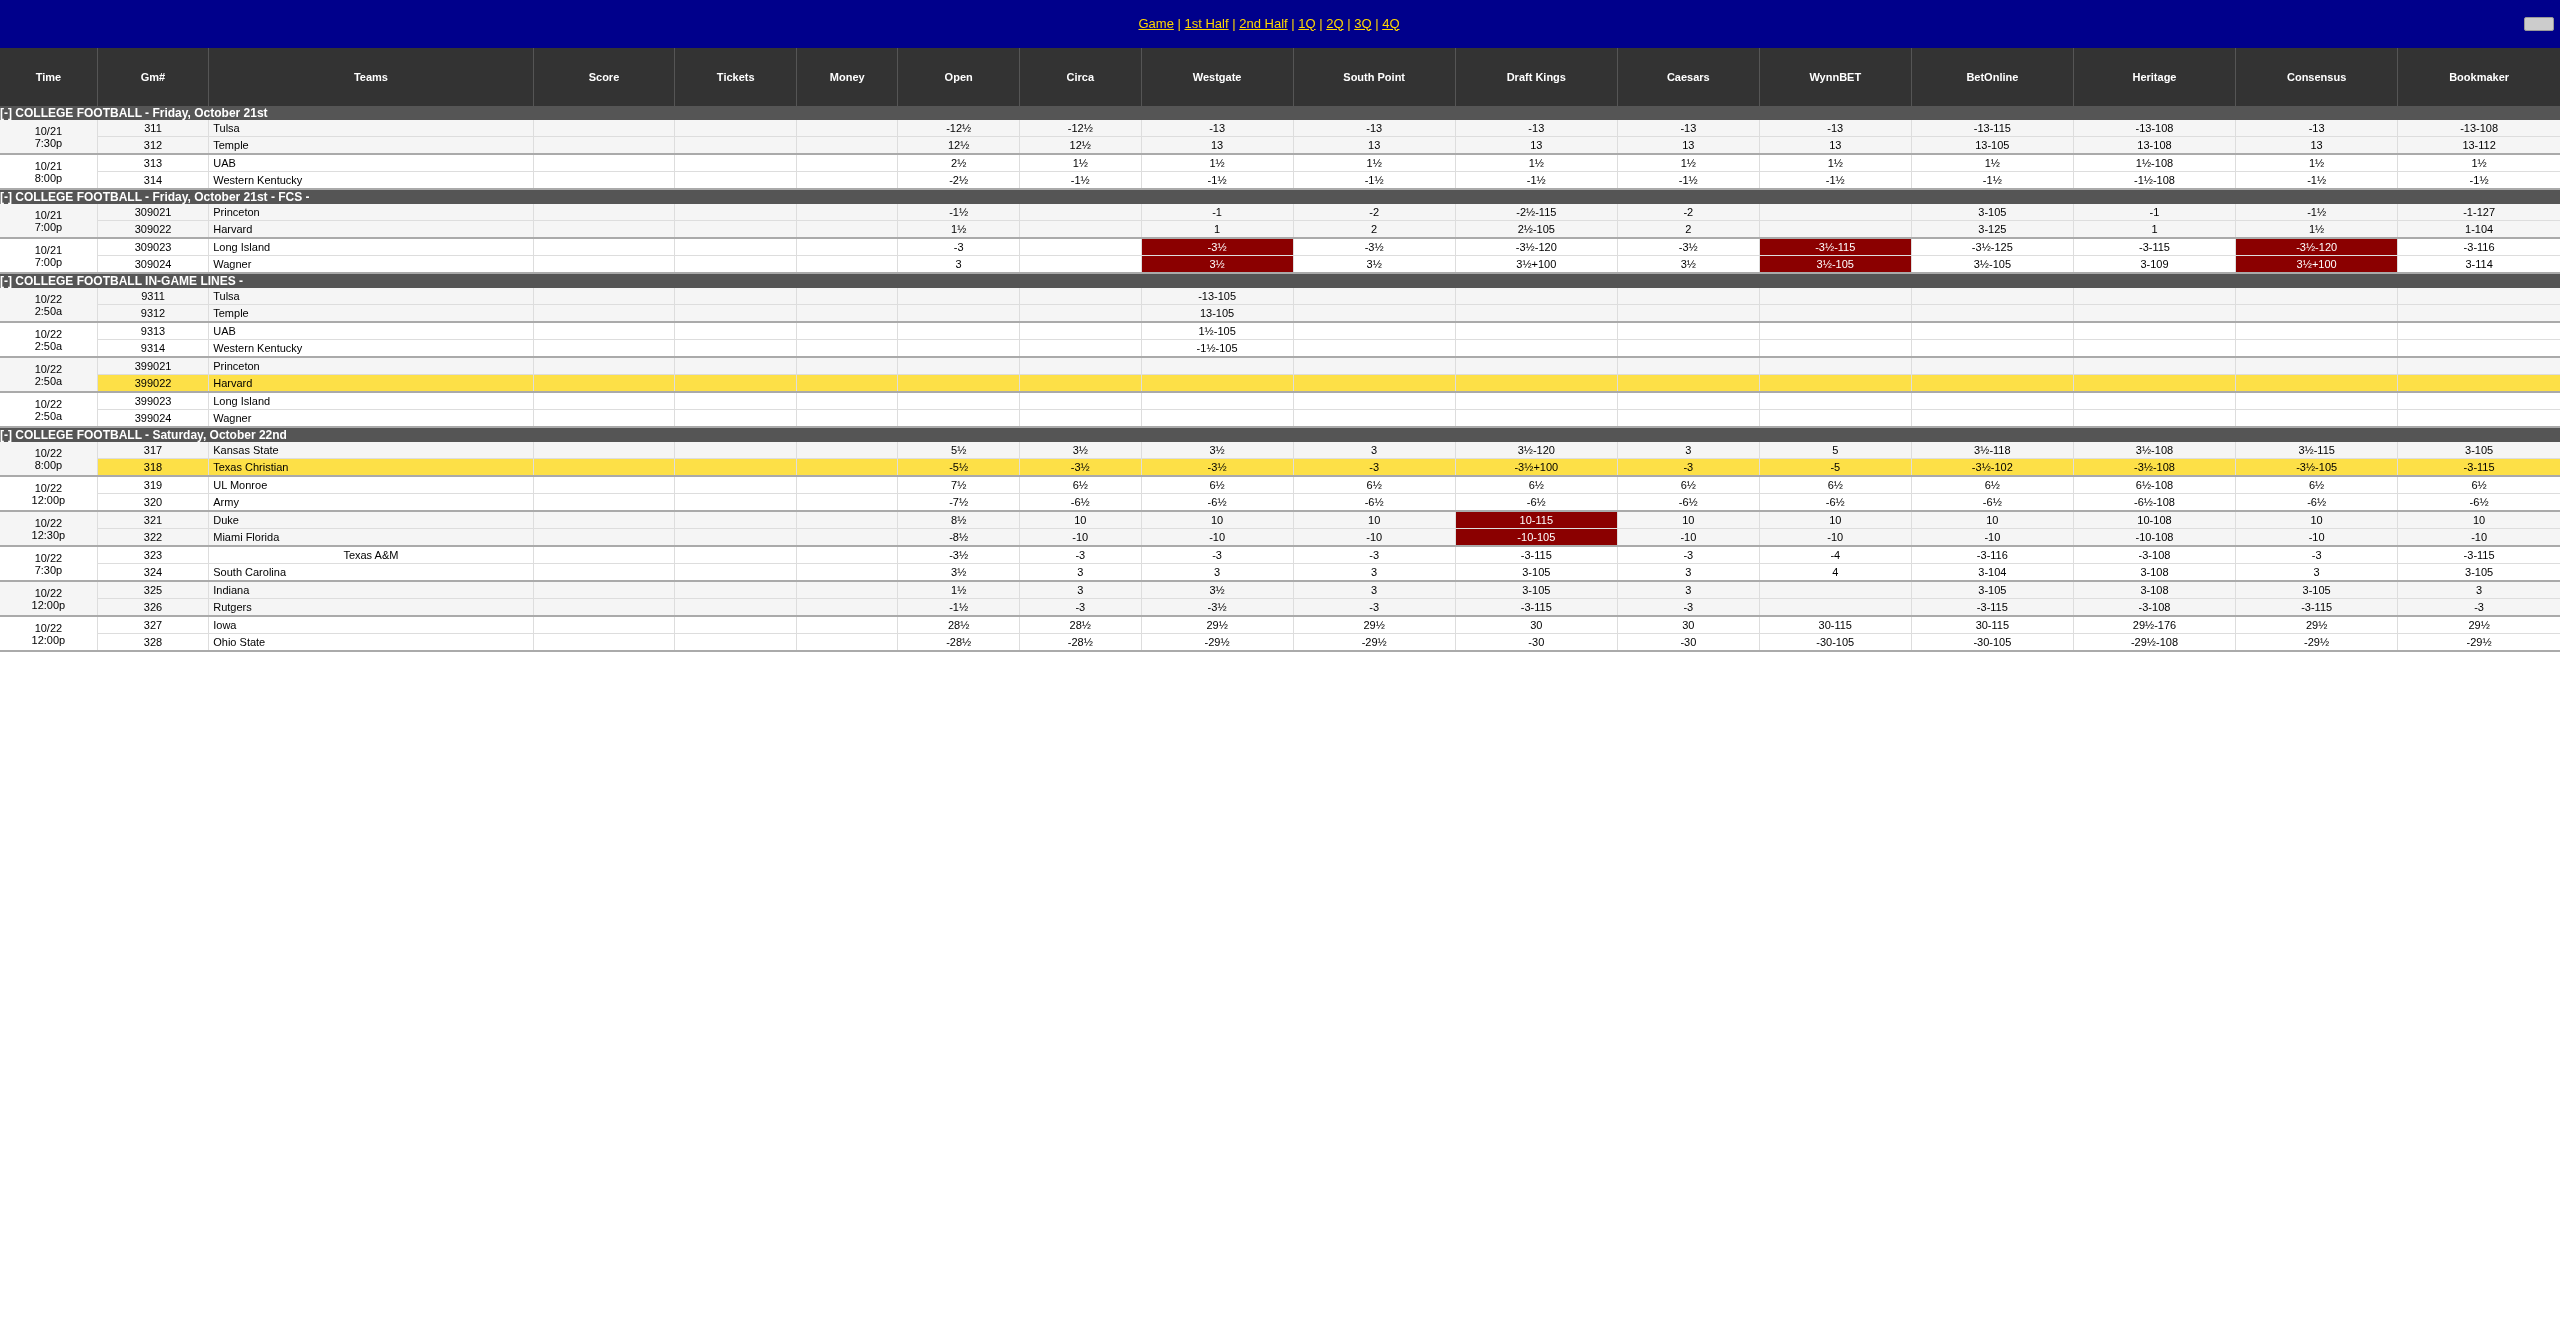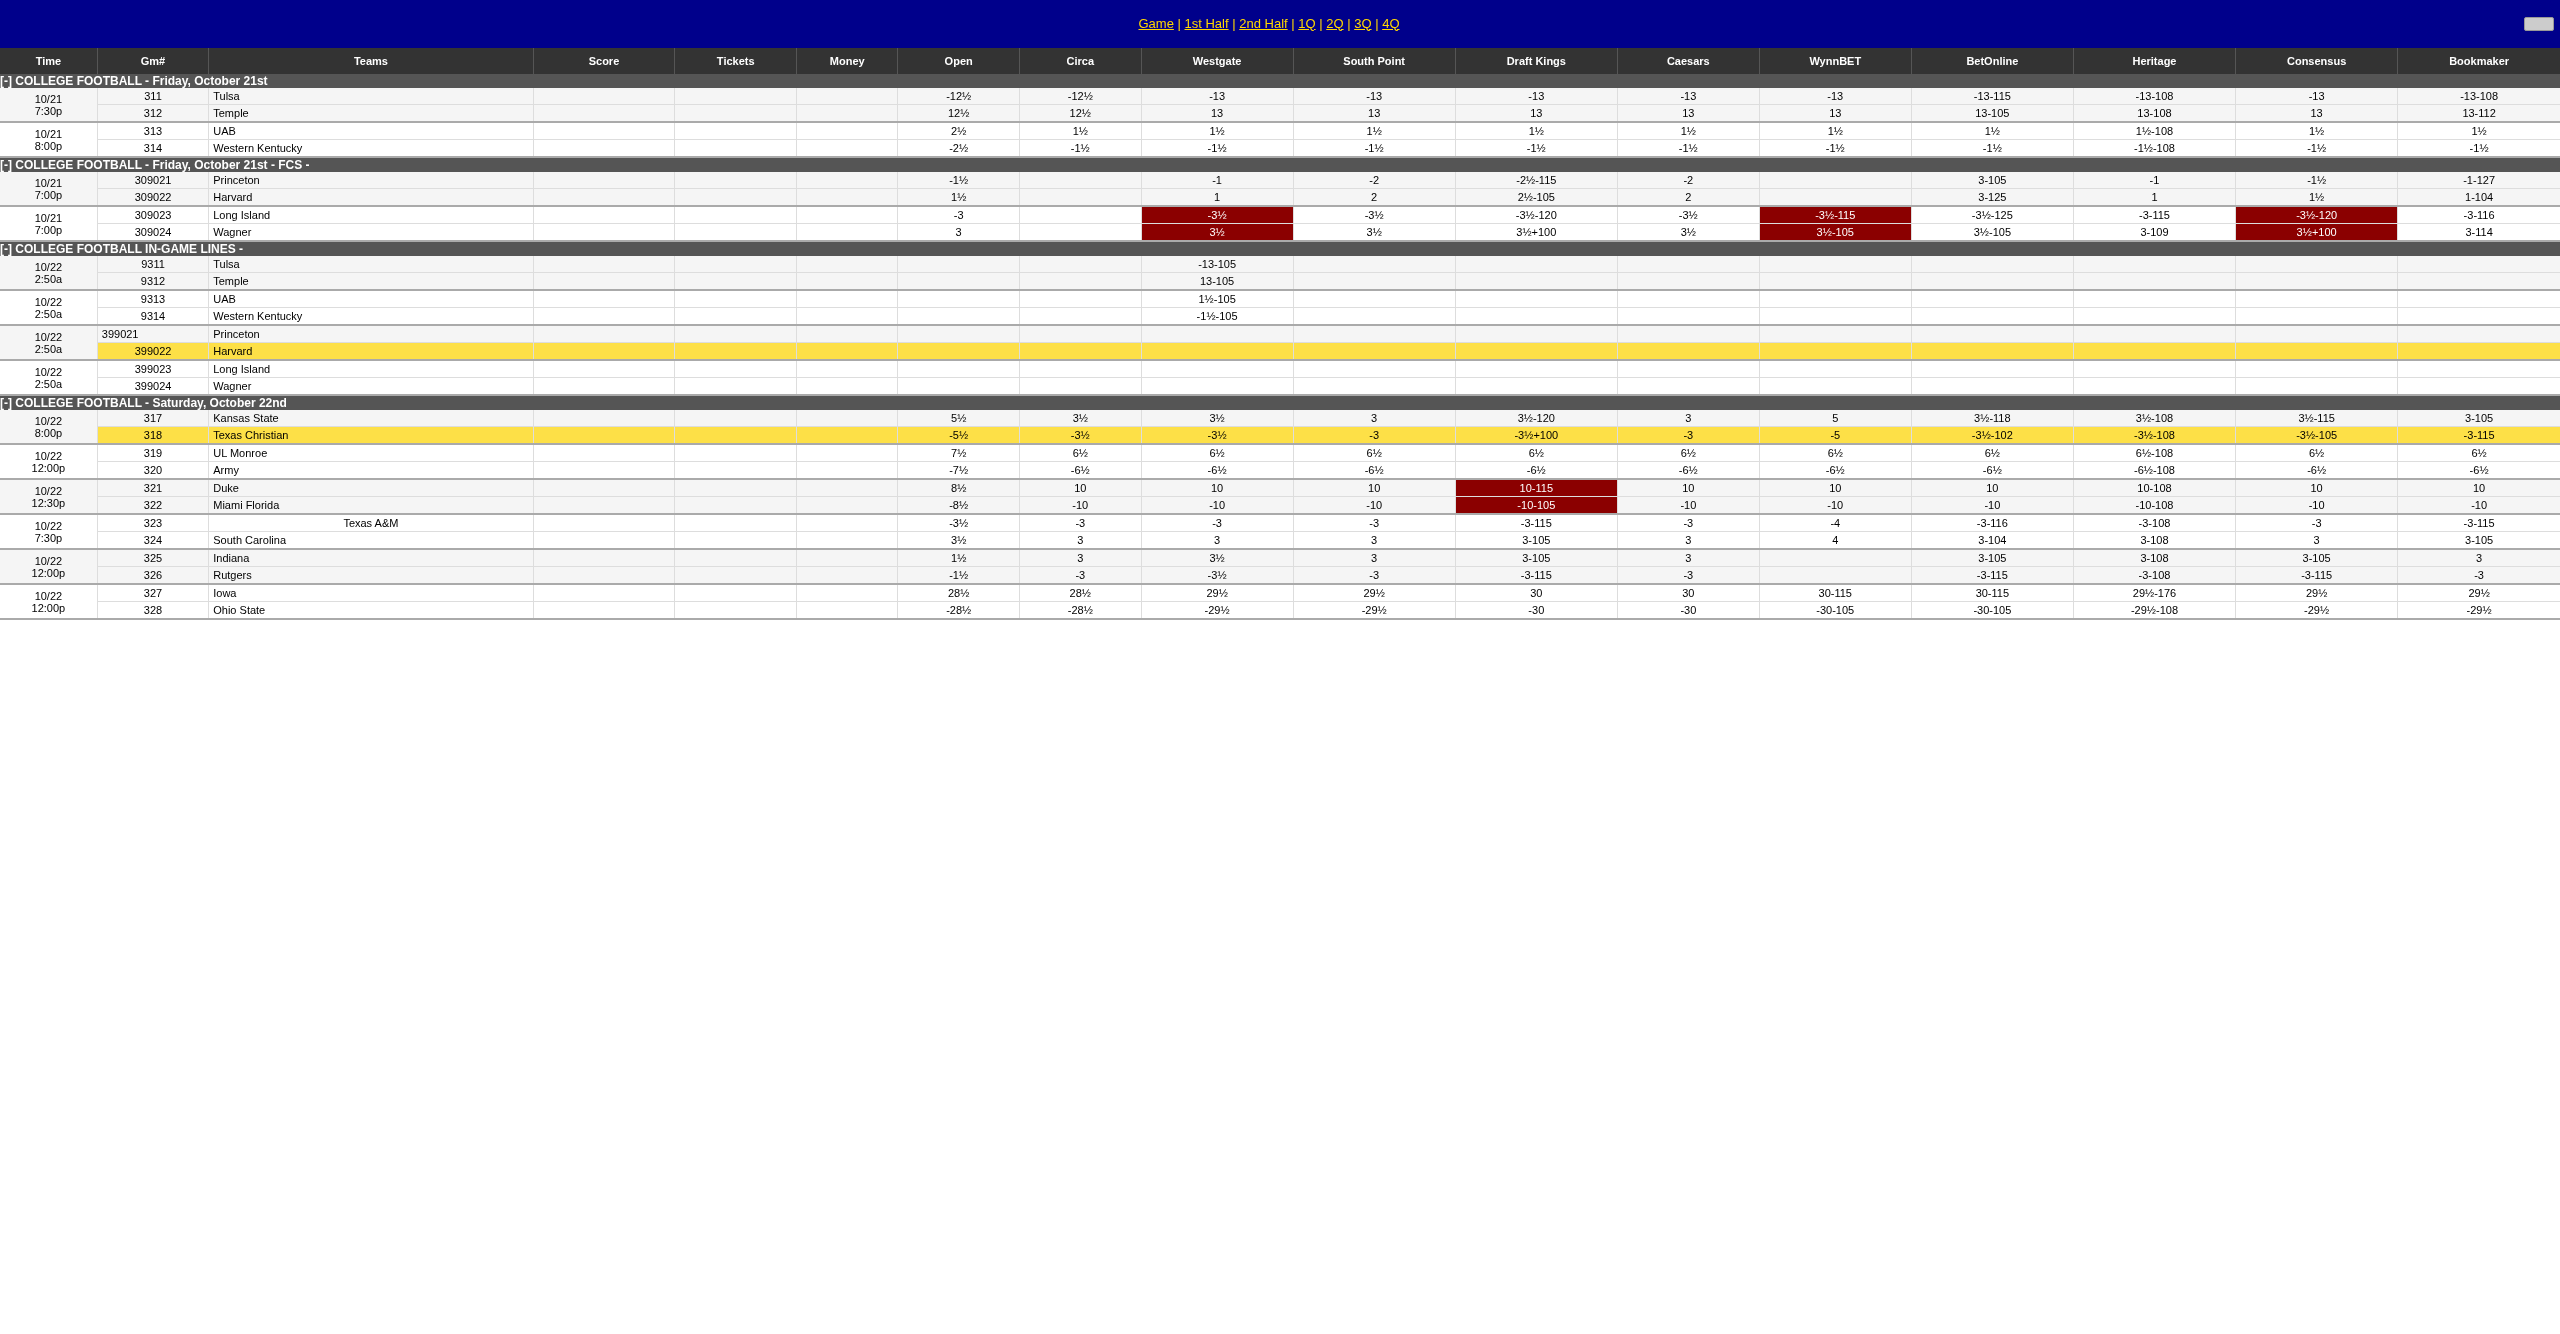--- a/index.html
+++ b/index.html
@@ -116,21 +116,21 @@
   <button class="clear-btn"></button>
 </div>
 
 <table>
   <thead>
     <tr style="background:#333;color:#fff;">
       <th style="padding:5px 4px;text-align:center;border-right:1px solid #555;width:48px;">Time</th>
       <th style="padding:5px 4px;text-align:center;border-right:1px solid #555;width:55px;">Gm#</th>
       <th style="padding:5px 4px;text-align:center;border-right:1px solid #555;width:160px;">Teams</th>
       <th style="padding:5px 4px;text-align:center;border-right:1px solid #555;width:70px;">Score</th>
-      <th style="padding:7px 4px;text-align:center;border-right:1px solid #555;width:60px;">Tickets</th>
+      <th style="padding:23px 4px;text-align:center;border-right:1px solid #555;width:60px;">Tickets</th>
       <th style="padding:5px 4px;text-align:center;border-right:1px solid #555;width:50px;">Money</th>
       <th style="padding:5px 4px;text-align:center;border-right:1px solid #555;width:60px;">Open</th>
       <th style="padding:5px 4px;text-align:center;border-right:1px solid #555;width:60px;">Circa</th>
       <th style="padding:5px 4px;text-align:center;border-right:1px solid #555;width:75px;">Westgate</th>
       <th style="padding:5px 4px;text-align:center;border-right:1px solid #555;width:80px;">South Point</th>
       <th style="padding:5px 4px;text-align:center;border-right:1px solid #555;width:80px;">Draft Kings</th>
       <th style="padding:5px 4px;text-align:center;border-right:1px solid #555;width:70px;">Caesars</th>
       <th style="padding:5px 4px;text-align:center;border-right:1px solid #555;width:75px;">WynnBET</th>
       <th style="padding:5px 4px;text-align:center;border-right:1px solid #555;width:80px;">BetOnline</th>
       <th style="padding:5px 4px;text-align:center;border-right:1px solid #555;width:80px;">Heritage</th>
@@ -365,21 +365,21 @@
     <td style="border-right:1px solid #ddd;"></td>
     <td style="border-right:1px solid #ddd;"></td>
     <td style="border-right:1px solid #ddd;"></td>
     <td style="border-right:1px solid #ddd;"></td>
     <td style="border-right:1px solid #ddd;"></td>
     <td style="border-right:1px solid #ddd;"></td>
     <td></td>
   </tr>
       <tr class="game-row" style="background:#f5f5f5;">
     <td rowspan="2" style="text-align:center;border-right:1px solid #ddd;vertical-align:middle;">10/22<br>2:50a</td>
-    <td style="text-align:left;border-right:1px solid #ddd;">399021</td>
+    <td style="text-align:center;border-right:1px solid #ddd;">399021</td>
     <td style="text-align:left;border-right:1px solid #ddd;">Princeton</td>
     <td style="border-right:1px solid #ddd;"></td>
     <td style="border-right:1px solid #ddd;"></td>
     <td style="border-right:1px solid #ddd;"></td>
     <td style="border-right:1px solid #ddd;"></td>
     <td style="border-right:1px solid #ddd;"></td>
     <td style="text-align:center;border-right:1px solid #ddd;"></td>
     <td style="border-right:1px solid #ddd;"></td>
     <td style="border-right:1px solid #ddd;"></td>
     <td style="border-right:1px solid #ddd;"></td>

